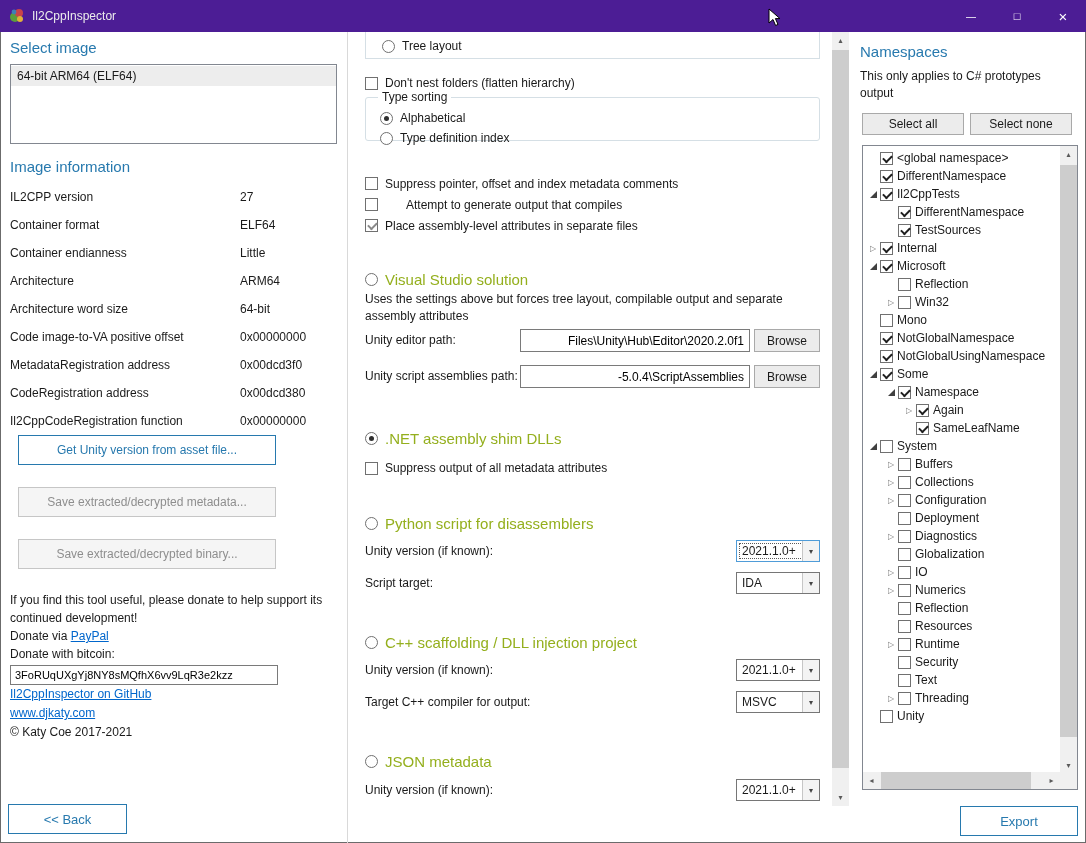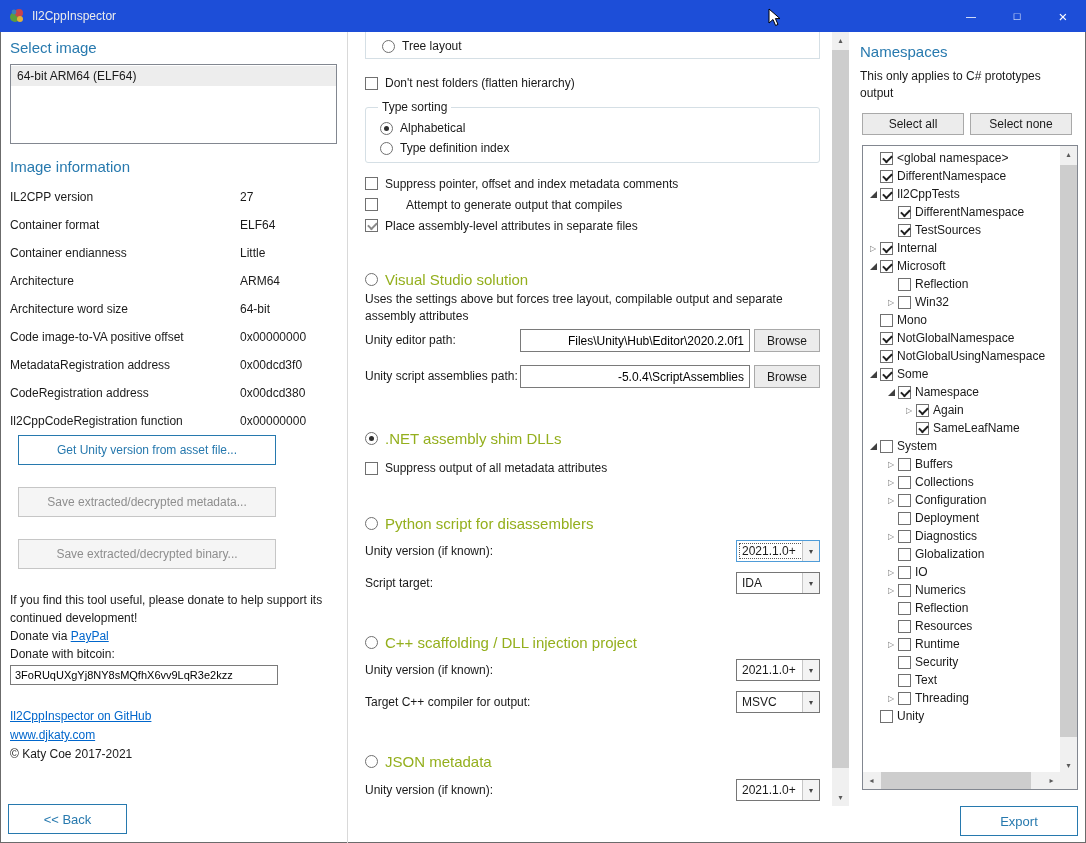--- a/index.html
+++ b/index.html
@@ -1,19 +1,19 @@
 <!DOCTYPE html>
 <html><head>
 <meta charset="utf-8">
 <style>
 *{box-sizing:border-box;margin:0;padding:0}
 html,body{width:1086px;height:843px}
 body{font-family:"Liberation Sans",sans-serif;font-size:12px;color:#1a1a1a;background:#fff;position:relative;overflow:hidden;box-shadow:inset 0 0 0 1px #6b6b6b}
 
-.titlebar{position:absolute;left:0;top:0;width:1086px;height:32px;background:#1d4ed8;display:flex;align-items:center;color:#ececec}
+.titlebar{position:absolute;left:0;top:0;width:1086px;height:32px;background:#4c1d95;display:flex;align-items:center;color:#ececec}
 .app-icon{margin-left:9px;width:16px;height:16px;flex:none}
 .title-text{font-size:12px;margin-left:7px}
 .win-controls{margin-left:auto;display:flex;height:100%}
 .win-btn{width:46px;height:100%;display:flex;align-items:center;justify-content:center;color:#fff}
 .win-btn.min{font-size:10px}
 .win-btn.max{font-size:11px}
 .win-btn.close{font-size:15px}
 
 .h-blue{color:#2779ae;font-size:15px;font-weight:normal}
 .sec-title{color:#94af1d;font-size:15px}
@@ -34,21 +34,21 @@
 .listbox{border:1px solid #828790;height:80px;background:#fff;margin-bottom:14px;padding-top:1px}
 .list-item{height:20px;line-height:20px;padding:0 6px;background:#ededed}
 .info-grid{margin-top:8px}
 .info-row{display:flex;height:28px;align-items:center}
 .info-label{width:230px;flex:none}
 .info-value{flex:1}
 .stack-btn{width:258px;height:30px;margin:0 0 22px 8px}
 .donate-text{margin-top:13px;line-height:18px;width:330px}
 .donate-line{line-height:18px}
 .btc-input{width:268px;height:20px;border:1px solid #7a7a7a;font-family:"Liberation Sans",sans-serif;font-size:11px;padding:1px 4px;margin-top:2px}
-.links-block{margin-top:22px;line-height:19px}
+.links-block{line-height:19px}
 .back-btn{position:absolute;left:8px;top:804px;width:119px;height:30px}
 
 .mid-col{position:absolute;left:349px;top:32px;width:483px;height:811px}
 .mid-abs{position:absolute;left:16px;right:12px}
 .partial-group{top:0;height:27px;border-left:1px solid #d5dfe5;border-right:1px solid #d5dfe5;border-bottom:1px solid #d5dfe5}
 .partial-group .radio-row{margin:4px 0 0 16px}
 .groupbox{border:1px solid #d5dfe5;border-radius:3px;position:absolute}
 .group-legend{position:absolute;top:-8px;left:12px;background:#fff;padding:0 4px}
 .sec-head{display:flex;align-items:center;height:20px}
 .sec-head .rb{margin-right:7px}
@@ -174,21 +174,21 @@
       <span class="rb"></span>
       <span class="ctl-label">Tree layout</span>
     </div>
   </div>
 
   <div class="mid-abs check-row" style="top:41px">
     <span class="cb"></span>
     <span class="ctl-label">Don't nest folders (flatten hierarchy)</span>
   </div>
 
-  <div class="mid-abs groupbox" style="top:75px;height:56px">
+  <div class="mid-abs groupbox" style="top:65px;height:44px">
     <span class="group-legend">Type sorting</span>
     <div style="padding:10px 0 0 14px">
         <div class="radio-row">
           <span class="rb on"></span>
           <span class="ctl-label">Alphabetical</span>
         </div>
         <div class="radio-row">
           <span class="rb"></span>
           <span class="ctl-label">Type definition index</span>
         </div>

